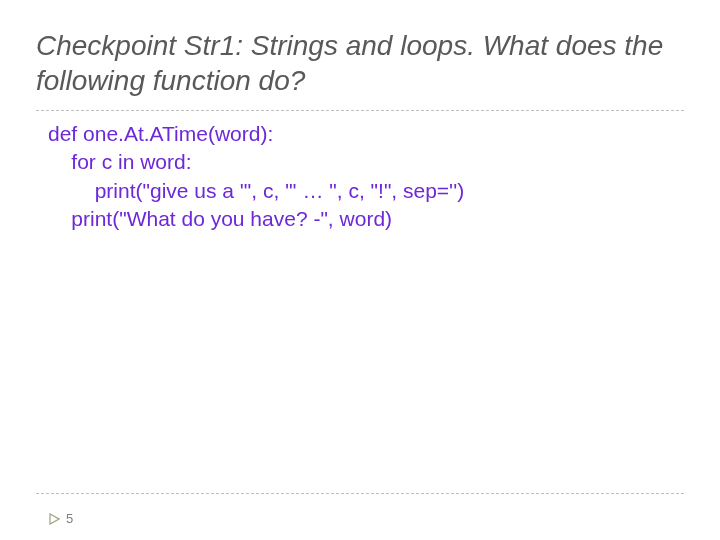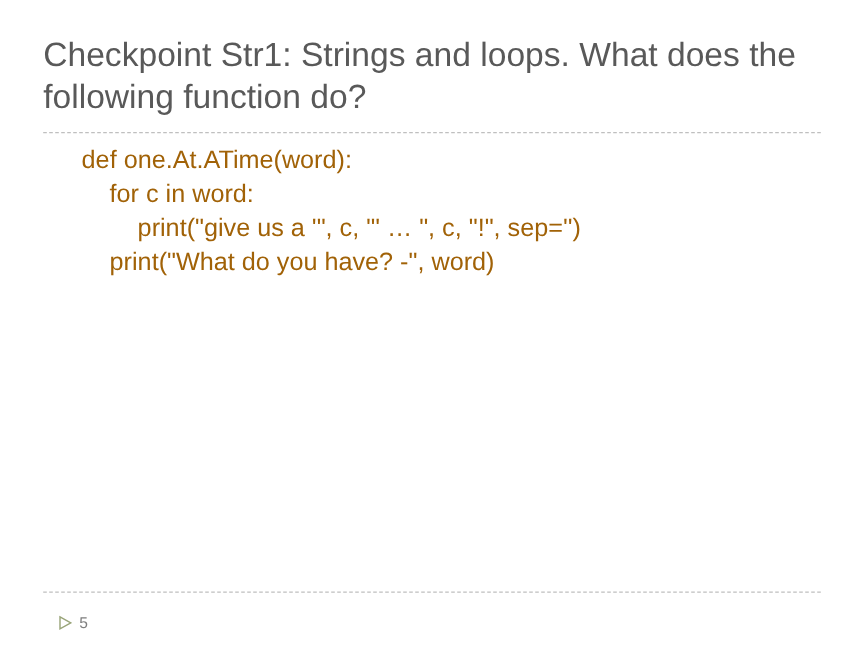--- a/index.html
+++ b/index.html
@@ -11,36 +11,36 @@
     position:relative;
     box-sizing:border-box;
   }
   .title{
     position:absolute;
     left:36px;top:28px;right:36px;
     font-size:28px;
     line-height:1.25;
     color:#595959;
     font-weight:400;
+    font-style:italic;
   }
   .hr{
     position:absolute;
     left:36px;right:36px;top:102px;
     border:0;border-top:1px dashed #bfbfbf;
     height:0;
   }
   .code{
     position:absolute;
     left:48px;top:120px;right:36px;
     font-size:21px;
     line-height:1.35;
-    color:#a16207;
+    color:#6d28d9;
     white-space:pre;
     font-family:Arial,Helvetica,sans-serif;
-    margin-left:20px;
   }
   .footer-rule{
     position:absolute;
     left:36px;right:36px;bottom:38px;
     border:0;border-top:1px dashed #bfbfbf;height:0;
   }
   .footer{
     position:absolute;
     left:48px;bottom:14px;
     font-size:13px;color:#7f7f7f;

